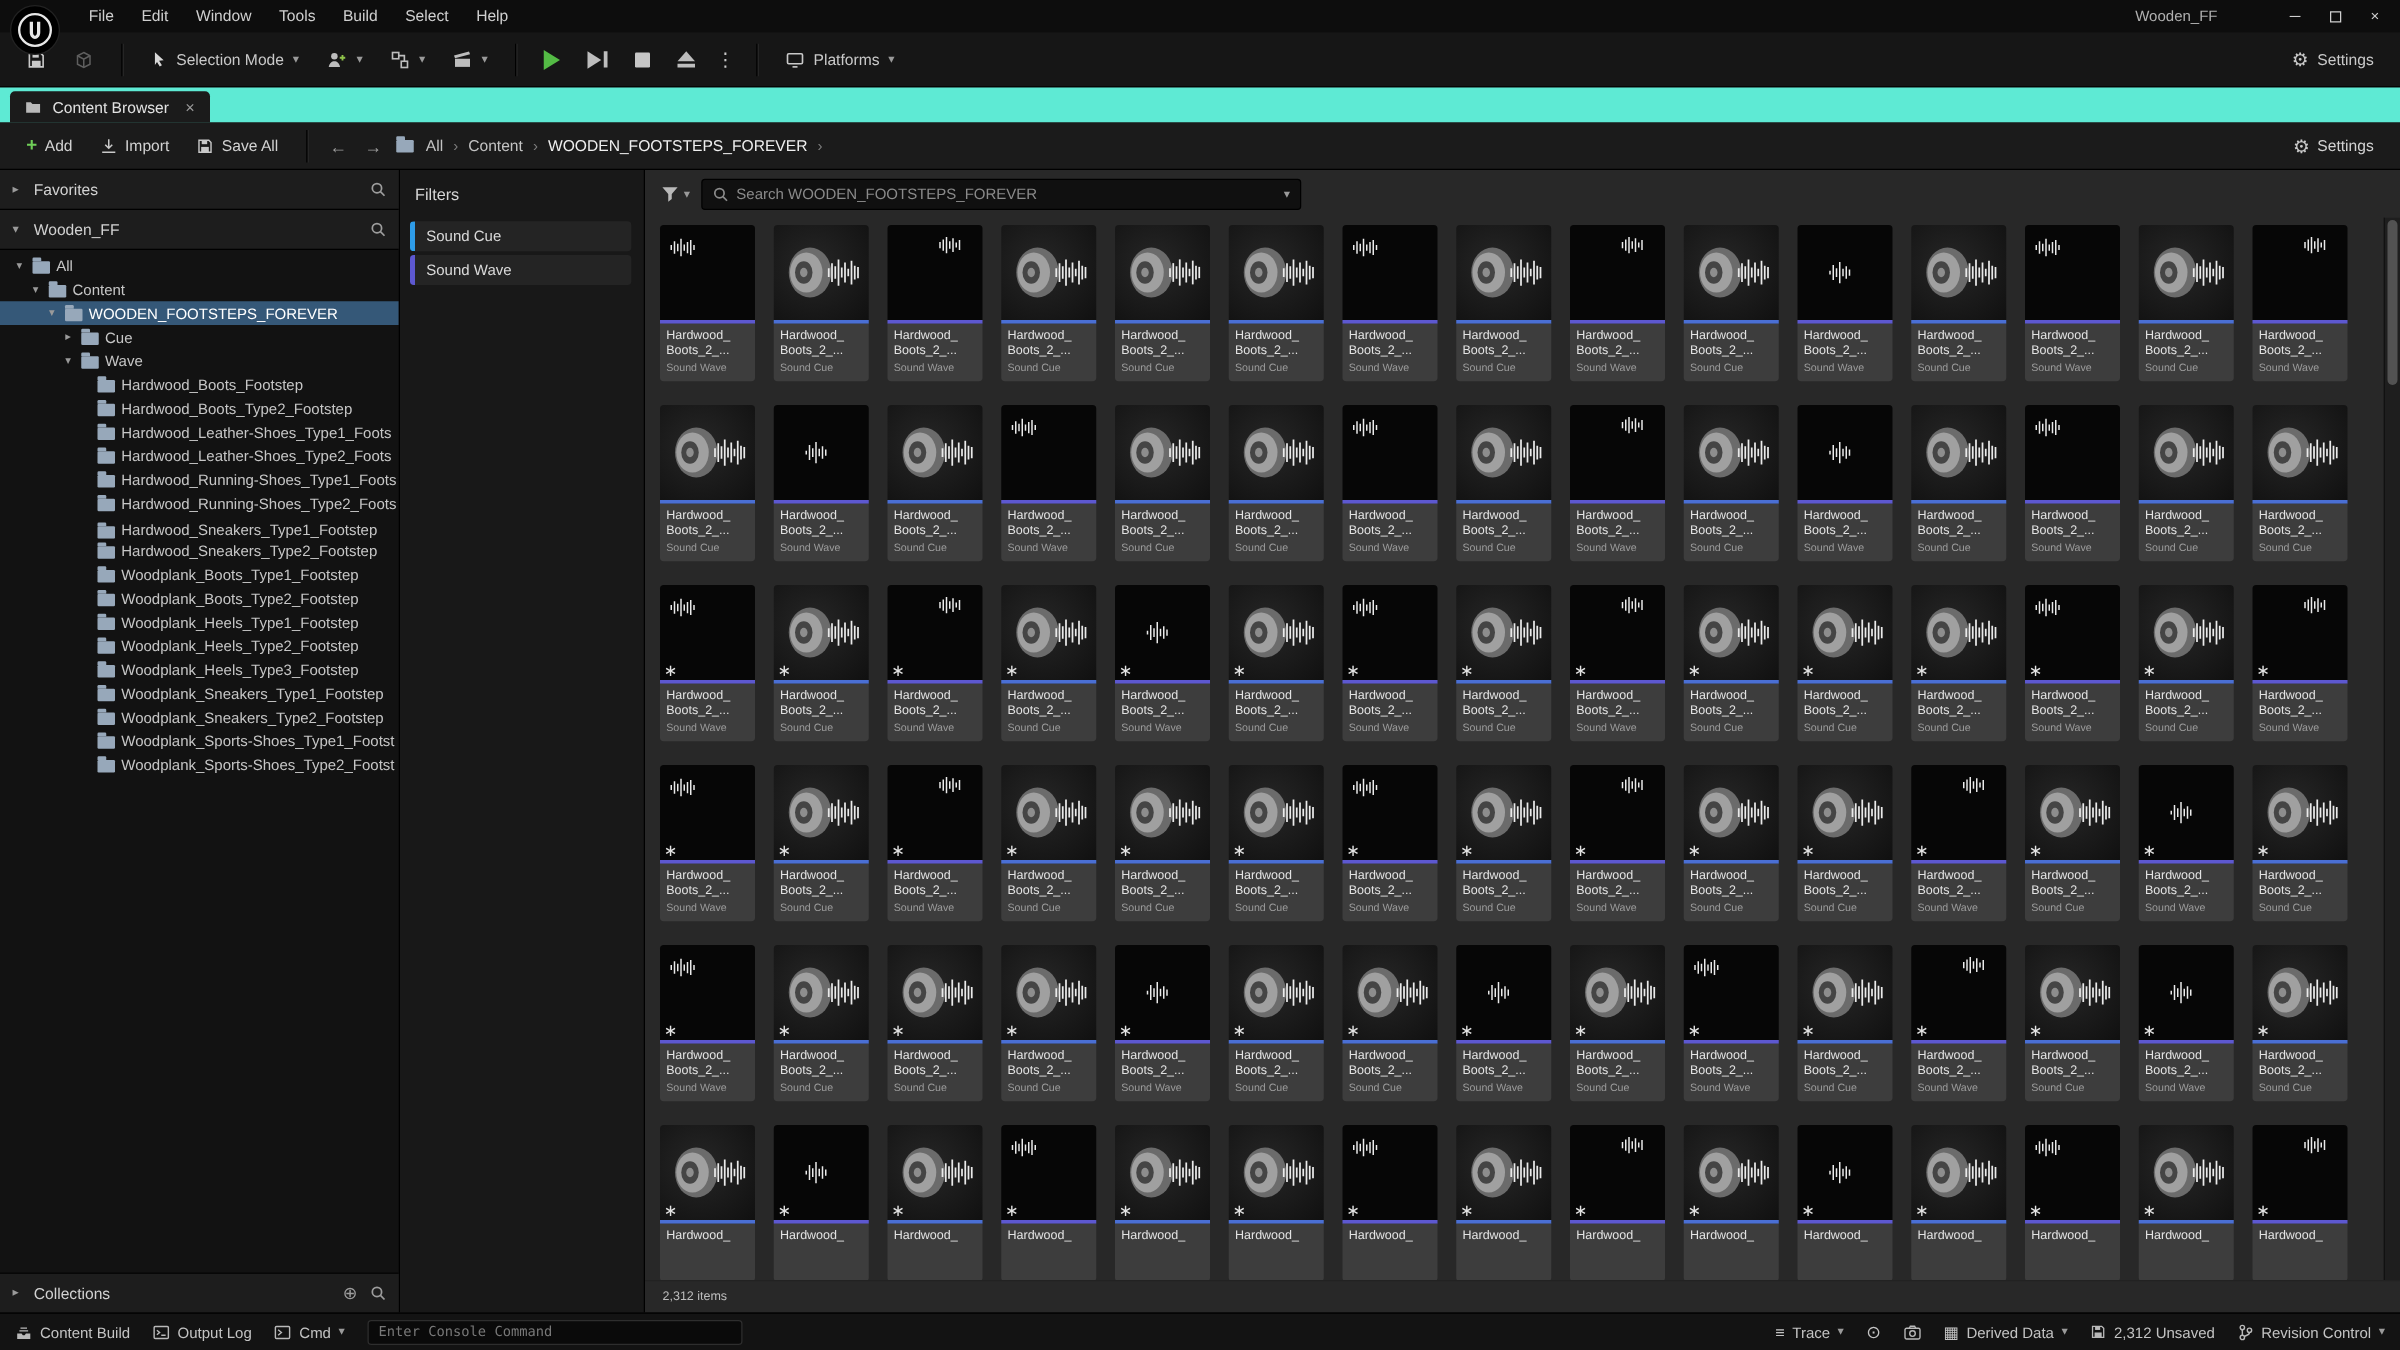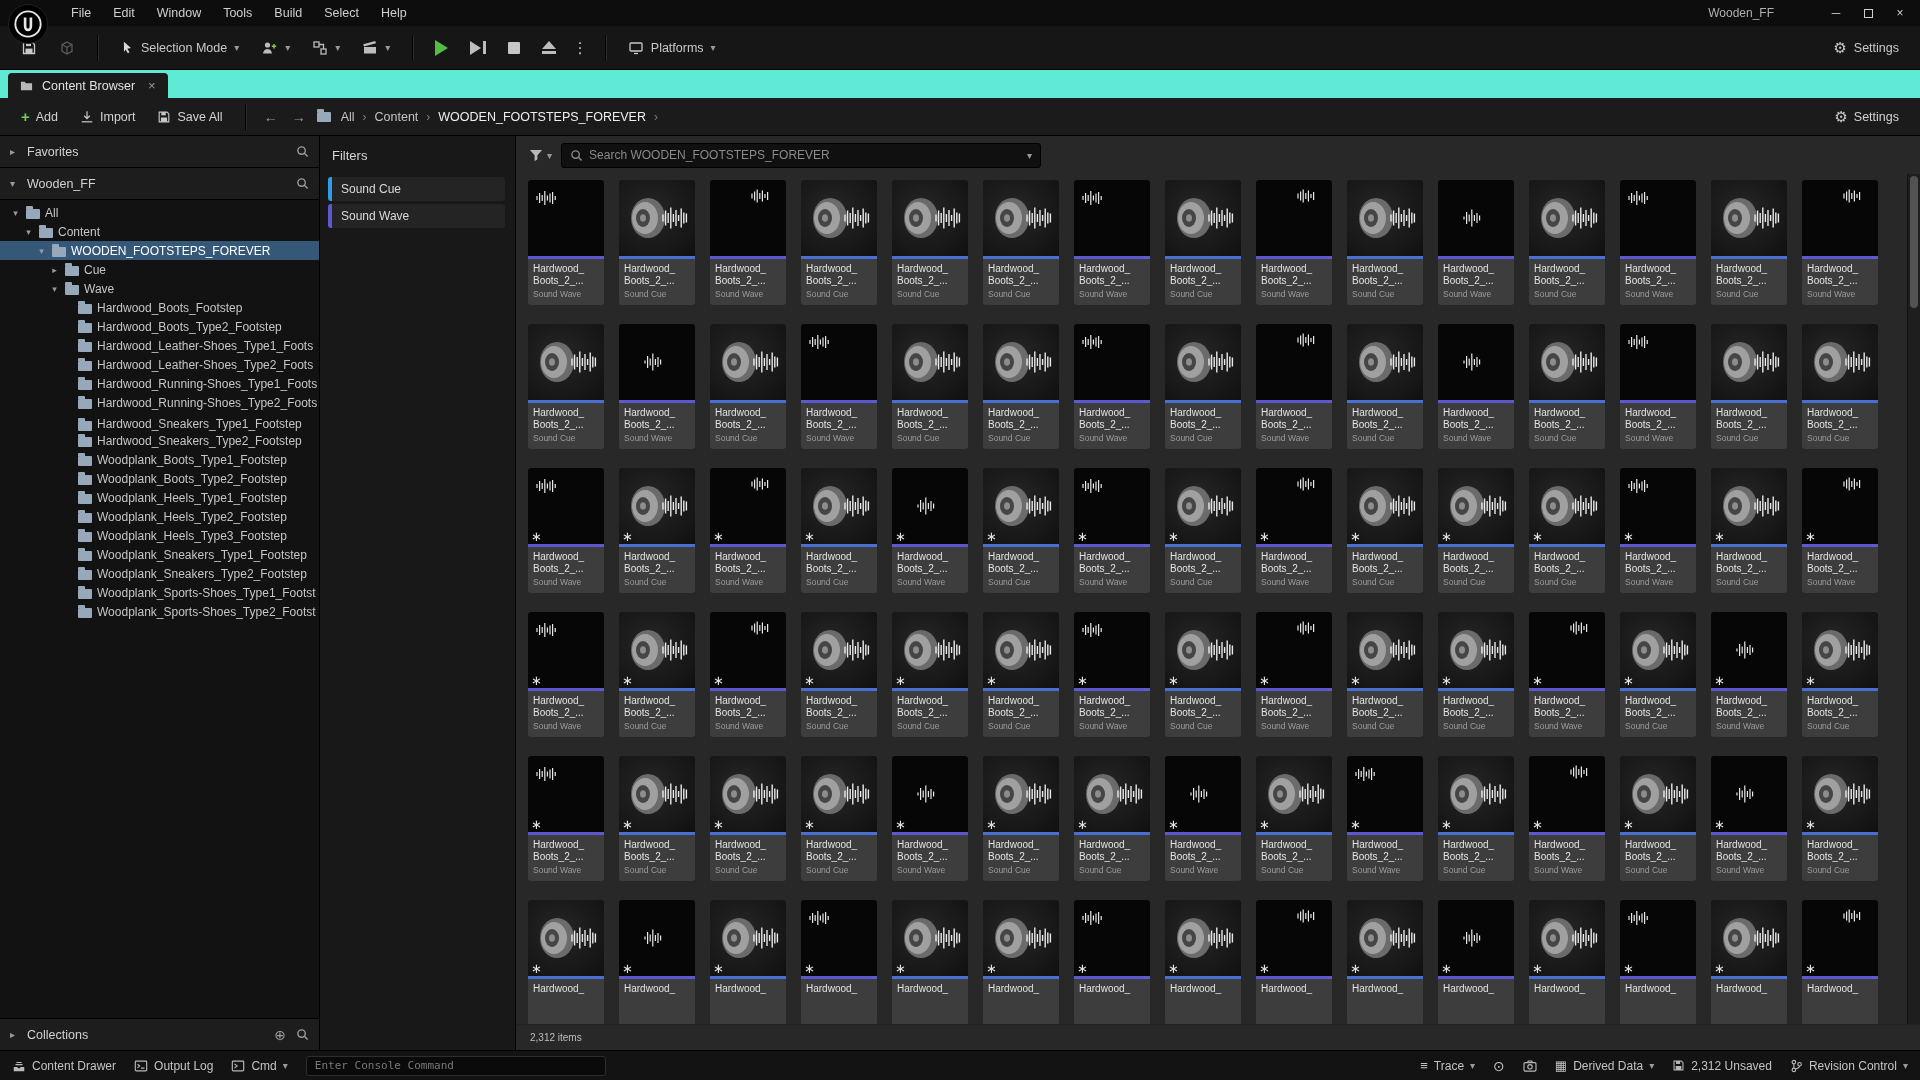--- a/index.html
+++ b/index.html
@@ -2568,21 +2568,21 @@
       <div class="itemsbar">2,312 items</div>
     </section>
   </div>
 
   <footer class="statusbar">
     <div class="sb-item">
       <svg width="14" height="14" viewBox="0 0 16 16">
         <path d="M2 9h4l1.2 1.5h1.6L10 9h4v5H2z" fill="#b9b9b9"></path>
         <path d="M4 6.5h8M5 4h6" stroke="#b9b9b9" stroke-width="1.3"></path>
       </svg>
-      <span>Content Drawer</span>
+      <span>Content Build</span>
     </div>
     <div class="sb-item">
       <svg width="14" height="14" viewBox="0 0 16 16">
         <rect x="1.5" y="2.5" width="13" height="11" rx="1" fill="none" stroke="#b9b9b9" stroke-width="1.3"></rect>
         <path d="M4 6l2.5 2L4 10M8 10.5h4" fill="none" stroke="#b9b9b9" stroke-width="1.3"></path>
       </svg>
       <span>Output Log</span>
     </div>
     <div class="sb-item">
       <svg width="14" height="14" viewBox="0 0 16 16">

